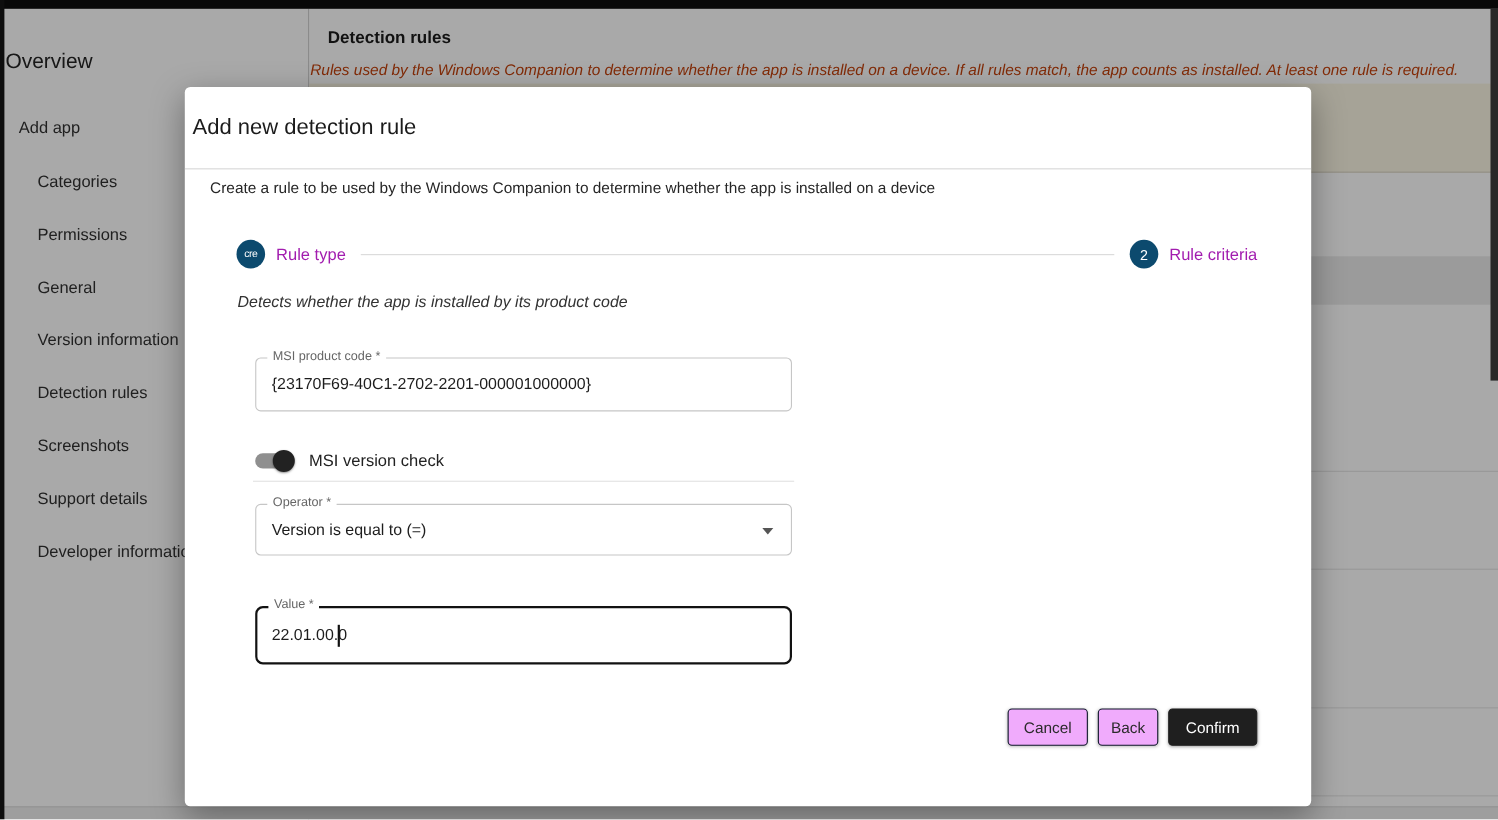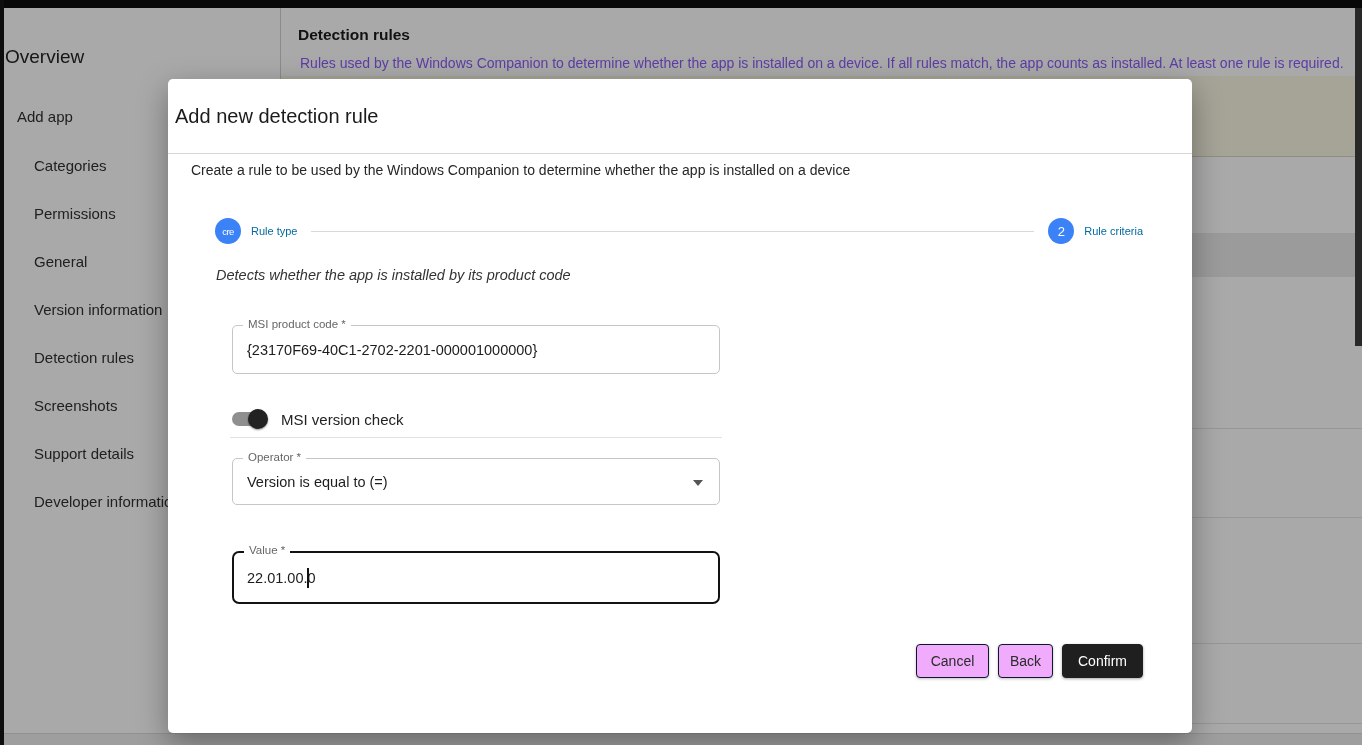--- a/index.html
+++ b/index.html
@@ -14,44 +14,44 @@
   
   .topbar   { position:absolute; top:0; left:0; width:100%; height:8px; background:#0d0d0d; z-index:5; }
   .leftstrip{ position:absolute; top:0; left:0; width:4px; height:100%; background:#161616; z-index:5; }
   .scroll-thumb { position:absolute; right:0; top:8px; width:7px; height:338px; background:#3d3d3d; z-index:5; }
 
   
   .vdivider { position:absolute; left:280px; top:8px; bottom:0; width:1px; background:#cfcfcf; z-index:1; }
   .sb-heading { position:absolute; left:5px; top:46px; font-size:19px; color:#242424; z-index:1; }
   .sb-item  { position:absolute; font-size:15px; color:#303030; white-space:nowrap; z-index:1; }
   .ct-title { position:absolute; left:298px; top:26px; font-size:15.5px; font-weight:600; color:#1b1b1b; z-index:1; }
-  .ct-desc  { position:absolute; left:300px; top:55px; font-size:14px; color:#8b5cf6; white-space:nowrap; z-index:1; }
+  .ct-desc  { position:absolute; left:282px; top:55px; font-size:14px; color:#c2410c; white-space:nowrap; z-index:1;font-style:italic; }
   .band-beige { position:absolute; left:281px; right:0; top:76px; height:81px; background:#f8f3e2; border-bottom:1px solid #d8d3c3; z-index:1; }
   .band-dark  { position:absolute; left:281px; right:0; top:233px; height:44px; background:#e7e7e7; z-index:1; }
   .bg-line  { position:absolute; left:281px; right:0; height:1px; background:#e2e2e2; z-index:1; }
   .bg-line.l1 { top:428px; } .bg-line.l2 { top:517px; } .bg-line.l3 { top:643px; } .bg-line.l4 { top:723px; }
   .band-bottom { position:absolute; left:0; right:0; top:733px; bottom:0; background:#ececec; border-top:1px solid #d9d9d9; z-index:1; }
 
   
   .overlay { position:absolute; inset:0; background:rgba(0,0,0,0.33); z-index:10; }
   .modal {
     position:absolute; left:168px; top:79px; width:1024px; height:654px;
     background:#fff; border-radius:5px; z-index:20;
     box-shadow:0 10px 30px rgba(0,0,0,0.35); overflow:hidden;
   }
   .m-header { position:absolute; top:0; left:0; right:0; height:75px; border-bottom:1px solid #d6d6d6;
               display:flex; align-items:center; padding-left:7px; font-size:20px; color:#1b1b1b; }
   .m-sub    { position:absolute; top:83px; left:23px; font-size:14px; color:#262626; }
 
   .stepper  { position:absolute; top:139px; left:47px; right:49px; display:flex; align-items:center; }
-  .step-circle { width:26px; height:26px; border-radius:50%; background:#3b82f6; color:#fff;
+  .step-circle { width:26px; height:26px; border-radius:50%; background:#0c4a6e; color:#fff;
                  display:flex; align-items:center; justify-content:center; flex:none; overflow:hidden; }
   .step-circle .mini { font-size:9.5px; letter-spacing:-0.5px; }
   .step-circle .num  { font-size:13px; }
-  .step-label { margin-left:10px; font-size:11px; color:#0369a1; white-space:nowrap; }
+  .step-label { margin-left:10px; font-size:15px; color:#a21caf; white-space:nowrap; }
   .step-line  { flex:1 1 auto; height:1px; background:#d9d9d9; margin:0 14px; }
 
   .m-desc { position:absolute; top:188px; left:48px; font-size:14.5px; color:#333;font-style:italic; }
 
   .field { position:absolute; left:64px; width:488px; border:1px solid #c6c6c6; border-radius:5px; background:#fff; }
   .flabel { position:absolute; top:-8px; left:10px; background:#fff; padding:0 5px; font-size:11.5px; color:#666; white-space:nowrap; }
   .fvalue { font-size:14.5px; color:#1d1d1d; white-space:nowrap; }
   .field-msi   { top:246px; height:49px; display:flex; align-items:center; padding-left:14px; }
   .field-msi input { border:none; outline:none; font:inherit; font-size:14.5px; color:#1d1d1d; width:440px; background:transparent; padding:0; }
 

